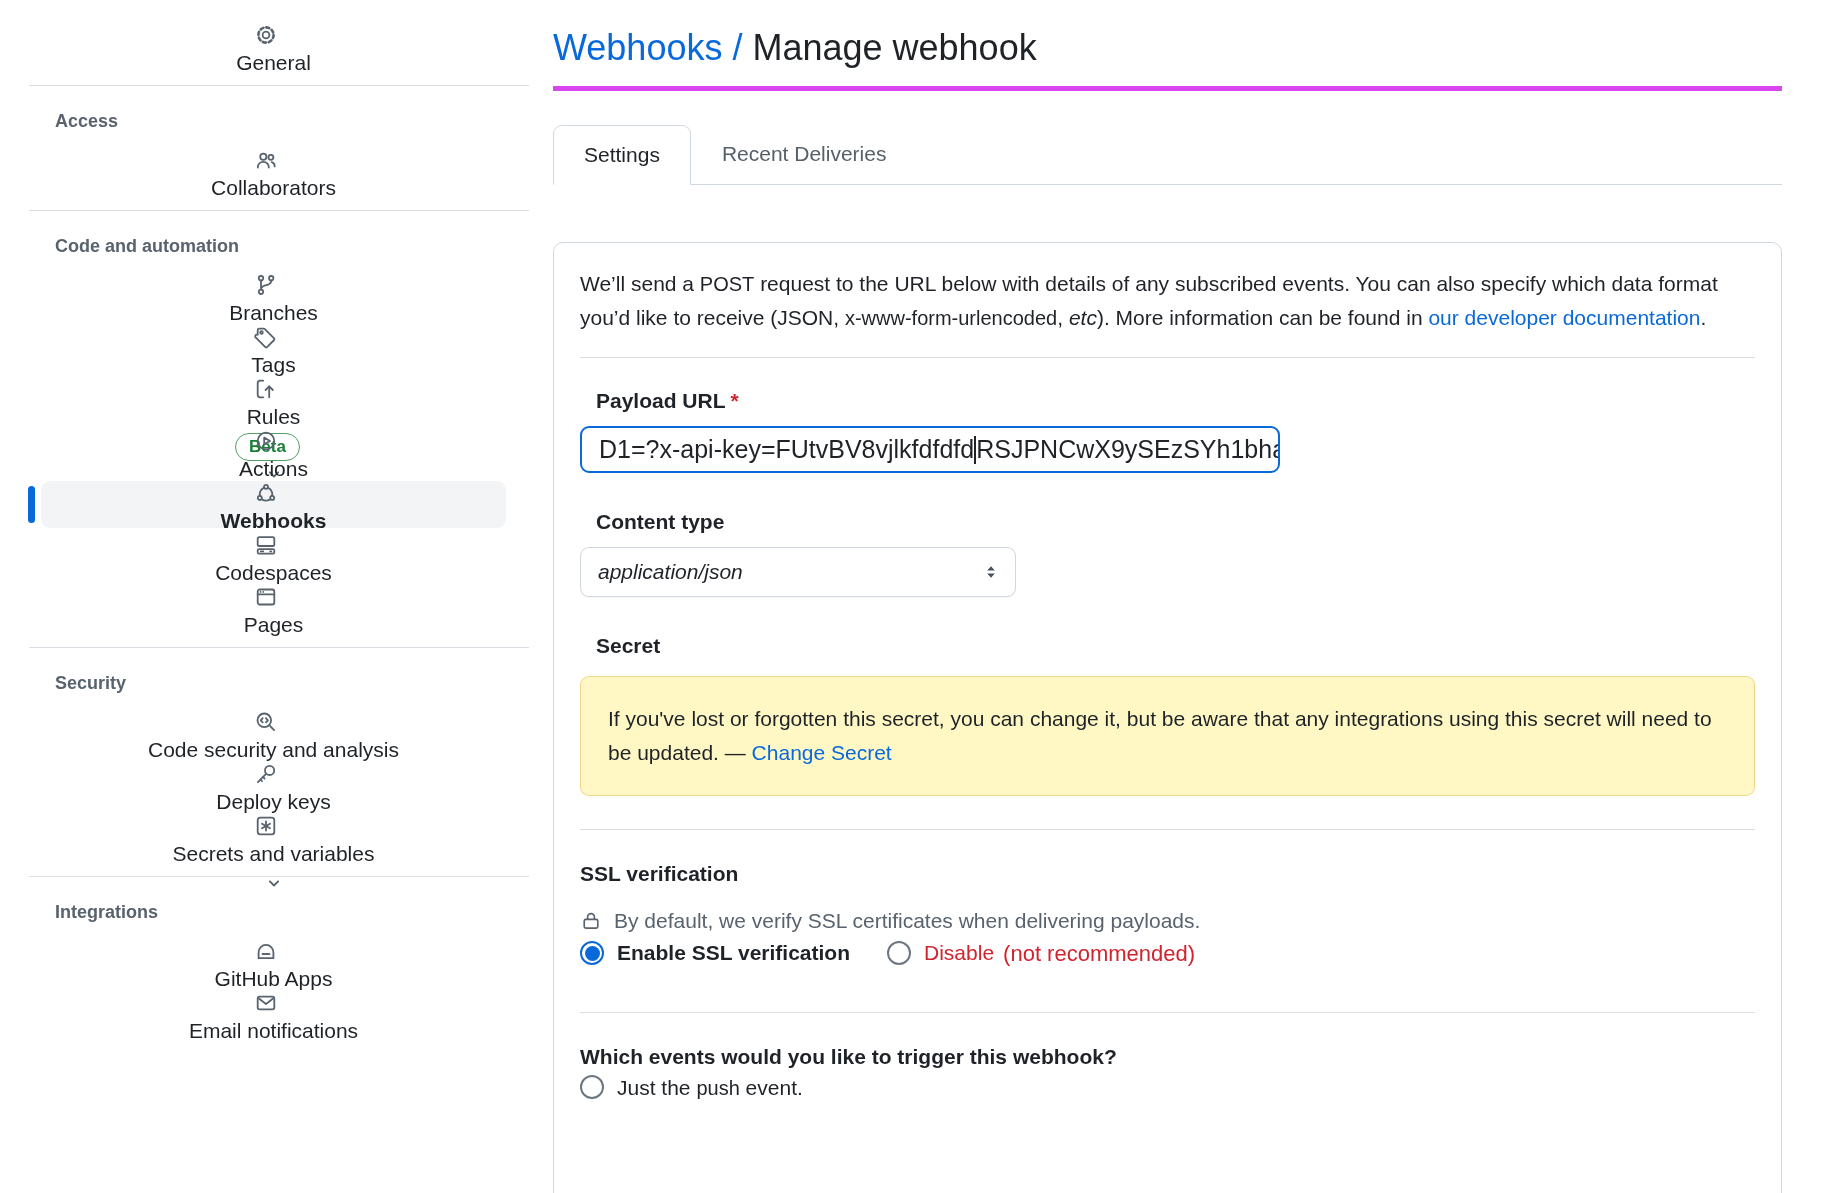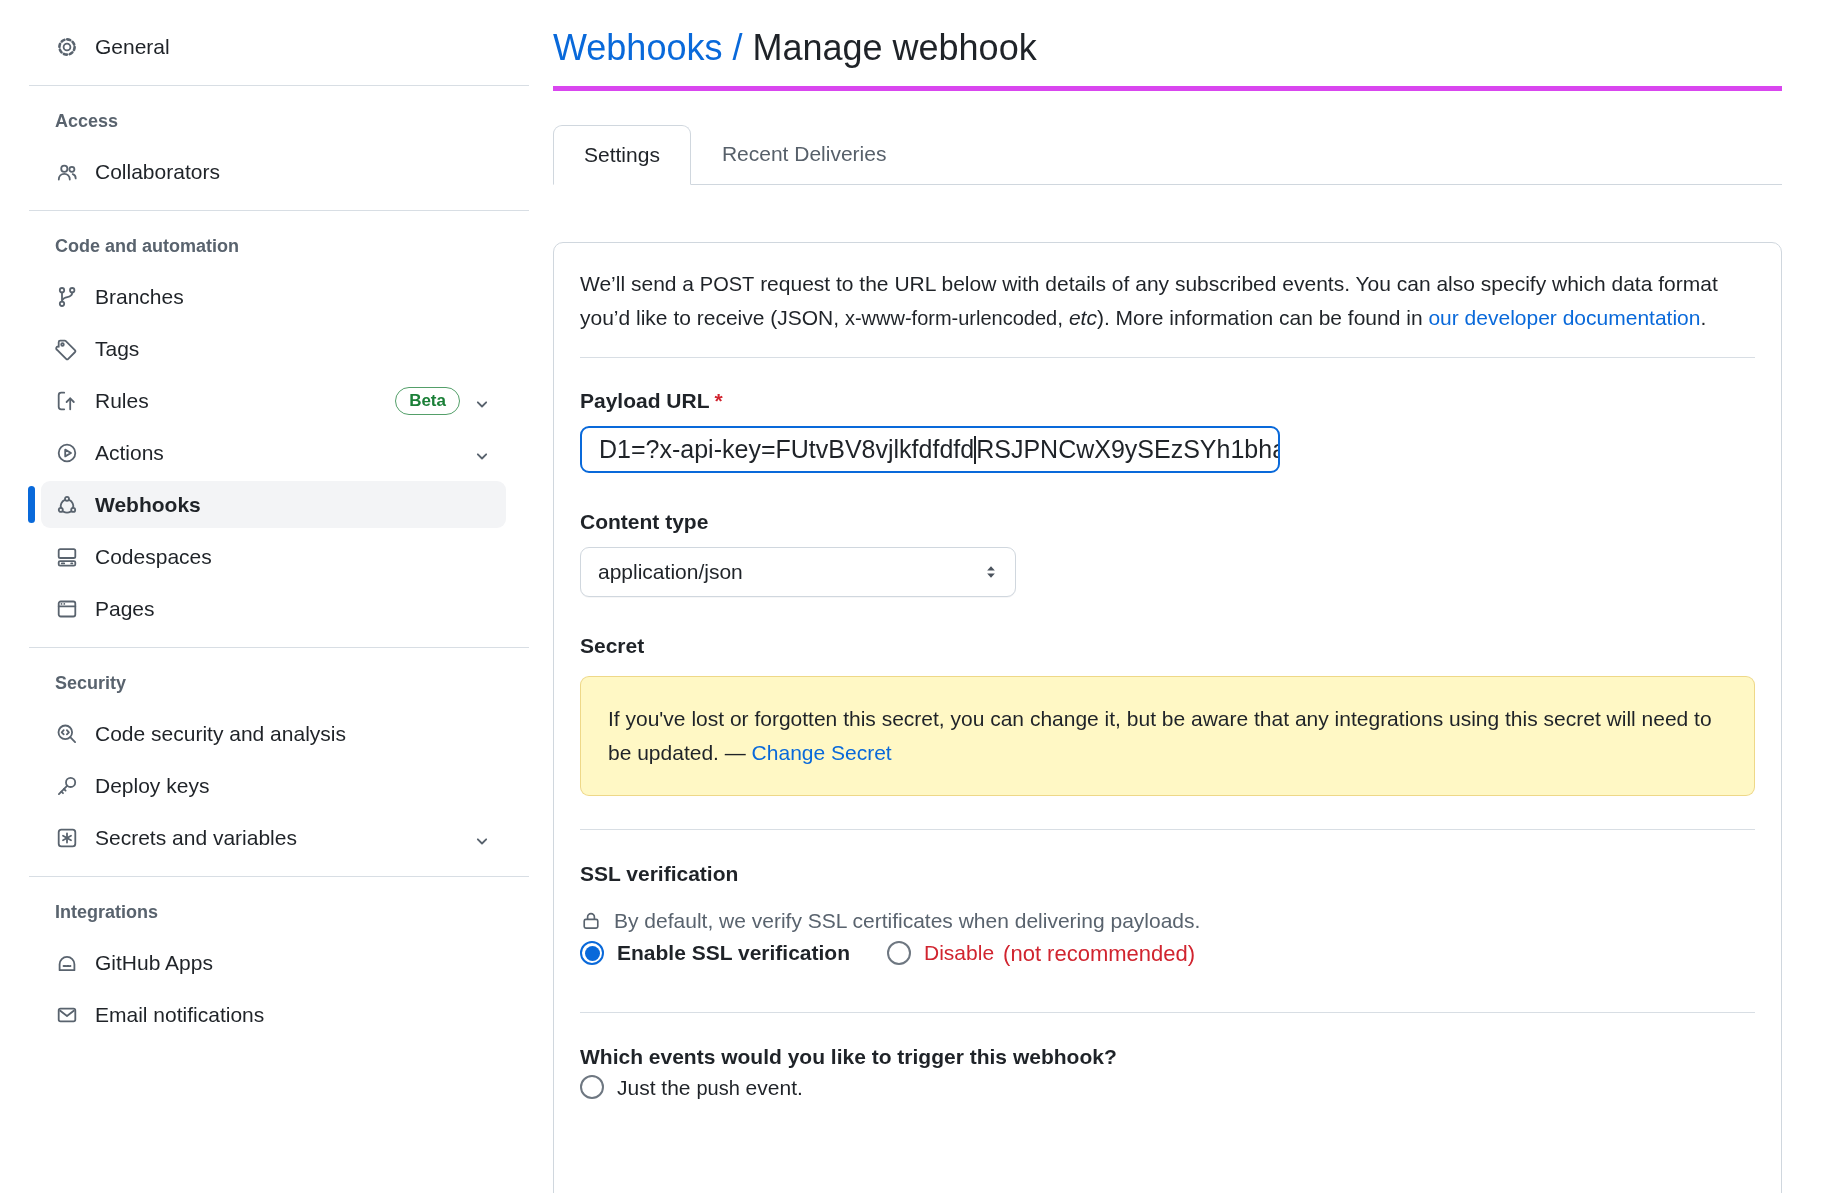--- a/index.html
+++ b/index.html
@@ -9,21 +9,21 @@
     color:#1f2328; font-family:"Liberation Sans","DejaVu Sans",sans-serif;
     font-size:21px; line-height:1.5;
   }
   .app { display:flex; padding-top:23px; }
 
   
   .sidebar { flex:none; width:529px; padding-left:29px; }
   .nav-item {
     display:flex; align-items:center; height:47px;
     margin:0 23px 5px 12px; padding:0 14px; border-radius:9px;
-    position:relative; cursor:pointer; color:#1f2328;
+    position:relative; cursor:pointer; color:#1f2328;flex-direction:column;
   }
   .nav-item .icon { width:24px; height:24px; margin-right:16px; flex:none; display:flex; }
   .nav-item .icon svg { width:24px; height:24px; }
   .nav-item.selected { background:#f3f4f6; font-weight:600; }
   .nav-item.selected::before {
     content:""; position:absolute; left:-13px; top:5px; width:7px; height:37px;
     border-radius:4px; background:#0969da;
   }
   .spacer { flex:1; }
   .badge {
@@ -59,35 +59,36 @@
   .card {
     margin-top:57px; border:1px solid #d0d7de; border-radius:10px;
     padding:0 26px 60px; height:1200px;
   }
   .intro { margin:24px 0 22px; line-height:34px; }
   .code { font-family:Liberation Sans, sans-serif; font-size:20px; }
   .it { font-style:italic; }
   a.link { color:#0969da; text-decoration:none; cursor:pointer; }
   .hr { border-top:1px solid #d8dee4; margin:0 0 27px; }
 
-  .field-label { display:block; font-weight:600; font-size:21px; margin:0 0 10px; line-height:31px; }
+  .field-label { display:block; font-weight:600; font-size:21px; margin:0 16px 10px; line-height:31px; }
   .req { color:#d1242f; margin-left:5px; font-weight:600; }
   .text-input {
     width:700px; height:47px; border:2px solid #0969da; border-radius:9px;
     display:flex; align-items:center; padding:0 17px; font-size:25px;
     white-space:nowrap; overflow:hidden; cursor:text; background:#fff;
   }
   .caret { width:2px; height:28px; background:#1f2328; flex:none; }
   .group { margin-bottom:33px; }
 
   .select {
     width:436px; height:50px; border:1px solid #d0d7de; border-radius:9px;
     display:flex; align-items:center; justify-content:space-between;
     padding:0 13px 0 17px; background:#fff; cursor:pointer;
     box-shadow:0 1px 0 rgba(31,35,40,0.04);
+    font-style:italic;
   }
   .select svg { width:22px; height:22px; flex:none; }
 
   .flash-warn {
     background:#fff8c5; border:1px solid rgba(212,167,44,0.4); border-radius:9px;
     padding:25px 27px; line-height:34px; margin-top:15px;
   }
 
   .sec-heading { font-size:21px; font-weight:600; margin:28px 0 0; line-height:31px; }
   .ssl-note { display:flex; align-items:center; gap:12px; color:#59636e; margin-top:16px;text-align:center; }

